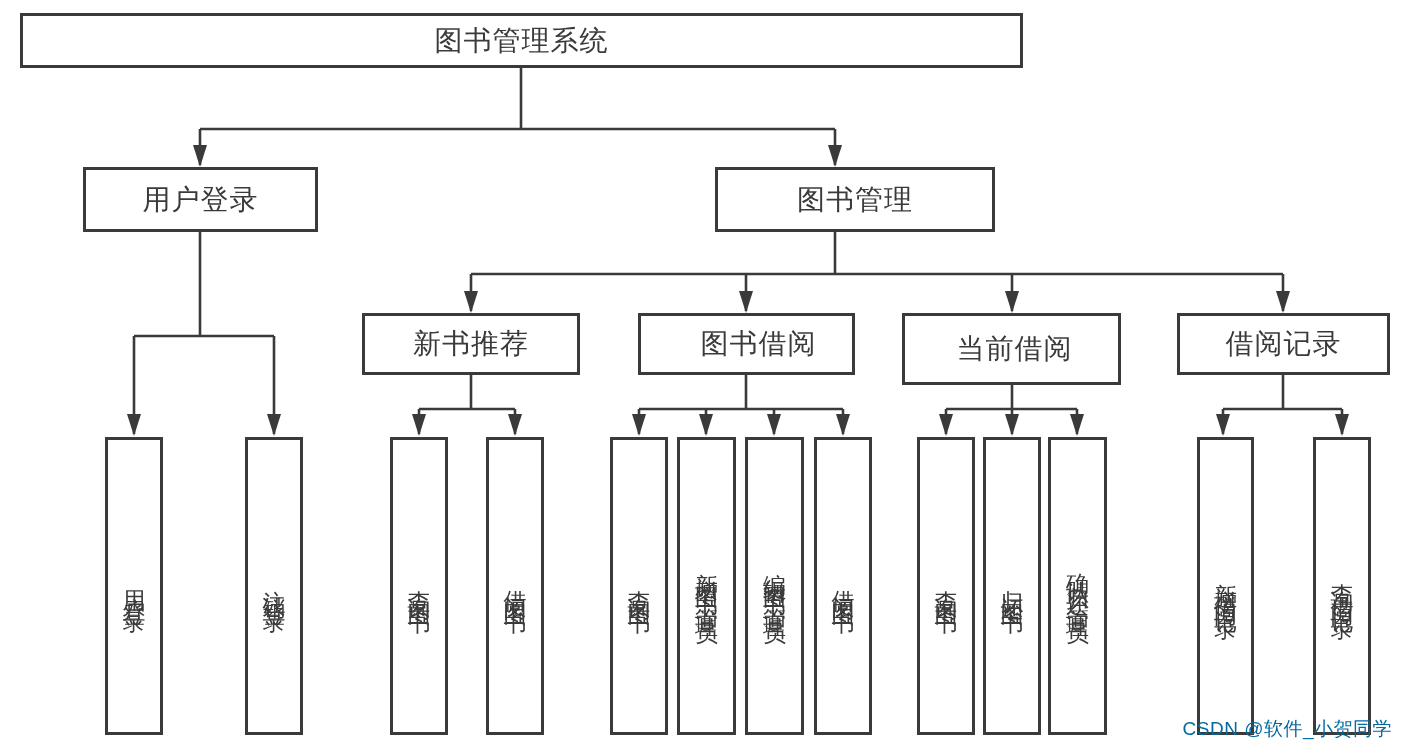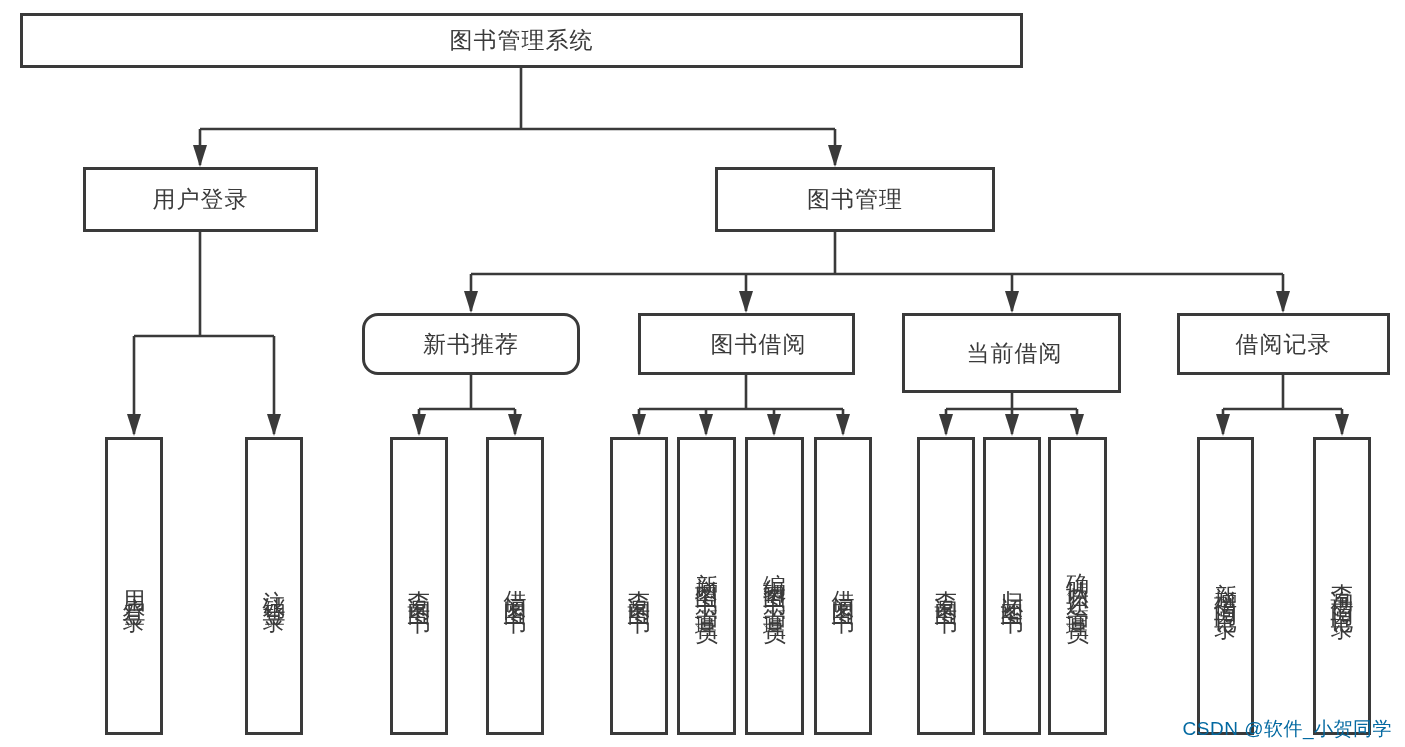--- a/index.html
+++ b/index.html
@@ -6,21 +6,21 @@
   body{
     width:1405px;height:747px;position:relative;background:#ffffff;
     font-family:"Liberation Sans","DejaVu Sans",sans-serif;
     color:#3a3a3a;overflow:hidden;
   }
   #connectors{position:absolute;left:0;top:0;width:1405px;height:747px;}
   .box{
     position:absolute;box-sizing:border-box;border:3px solid #3a3a3a;background:#ffffff;
     display:flex;align-items:center;justify-content:center;
   }
-  .hlabel{font-size:23px;letter-spacing:1px;white-space:nowrap;}
+  .hlabel{font-size:28px;letter-spacing:1px;white-space:nowrap;}
   .leaf .vtext{
     writing-mode:vertical-rl;text-orientation:mixed;
     font-size:23px;letter-spacing:0.3em;line-height:1;white-space:nowrap;
   }
   #watermark{
     position:absolute;right:13px;bottom:5px;
     font-size:19px;color:#0369a1;letter-spacing:0.5px;white-space:nowrap;
   }
 </style>
 </head>
@@ -68,27 +68,27 @@
   <span class="hlabel">图书管理系统</span>
 </div>
 
 <div class="box" style="left:83px;top:167px;width:235px;height:65px;">
   <span class="hlabel">用户登录</span>
 </div>
 <div class="box" style="left:715px;top:167px;width:280px;height:65px;">
   <span class="hlabel">图书管理</span>
 </div>
 
-<div class="box" style="left:362px;top:313px;width:218px;height:62px;border-radius:16px;">
+<div class="box" style="left:362px;top:313px;width:218px;height:62px;">
   <span class="hlabel">新书推荐</span>
 </div>
 <div class="box" style="left:638px;top:313px;width:217px;height:62px;padding-left:24px;">
   <span class="hlabel">图书借阅</span>
 </div>
-<div class="box" style="left:902px;top:313px;width:219px;height:80px;padding-left:6px;">
+<div class="box" style="left:902px;top:313px;width:219px;height:72px;padding-left:6px;">
   <span class="hlabel">当前借阅</span>
 </div>
 <div class="box" style="left:1177px;top:313px;width:213px;height:62px;">
   <span class="hlabel">借阅记录</span>
 </div>
 
 <div class="box leaf" style="left:105px;top:437px;width:58px;height:298px;">
   <span class="vtext">用户登录</span>
 </div>
 <div class="box leaf" style="left:245px;top:437px;width:58px;height:298px;">

